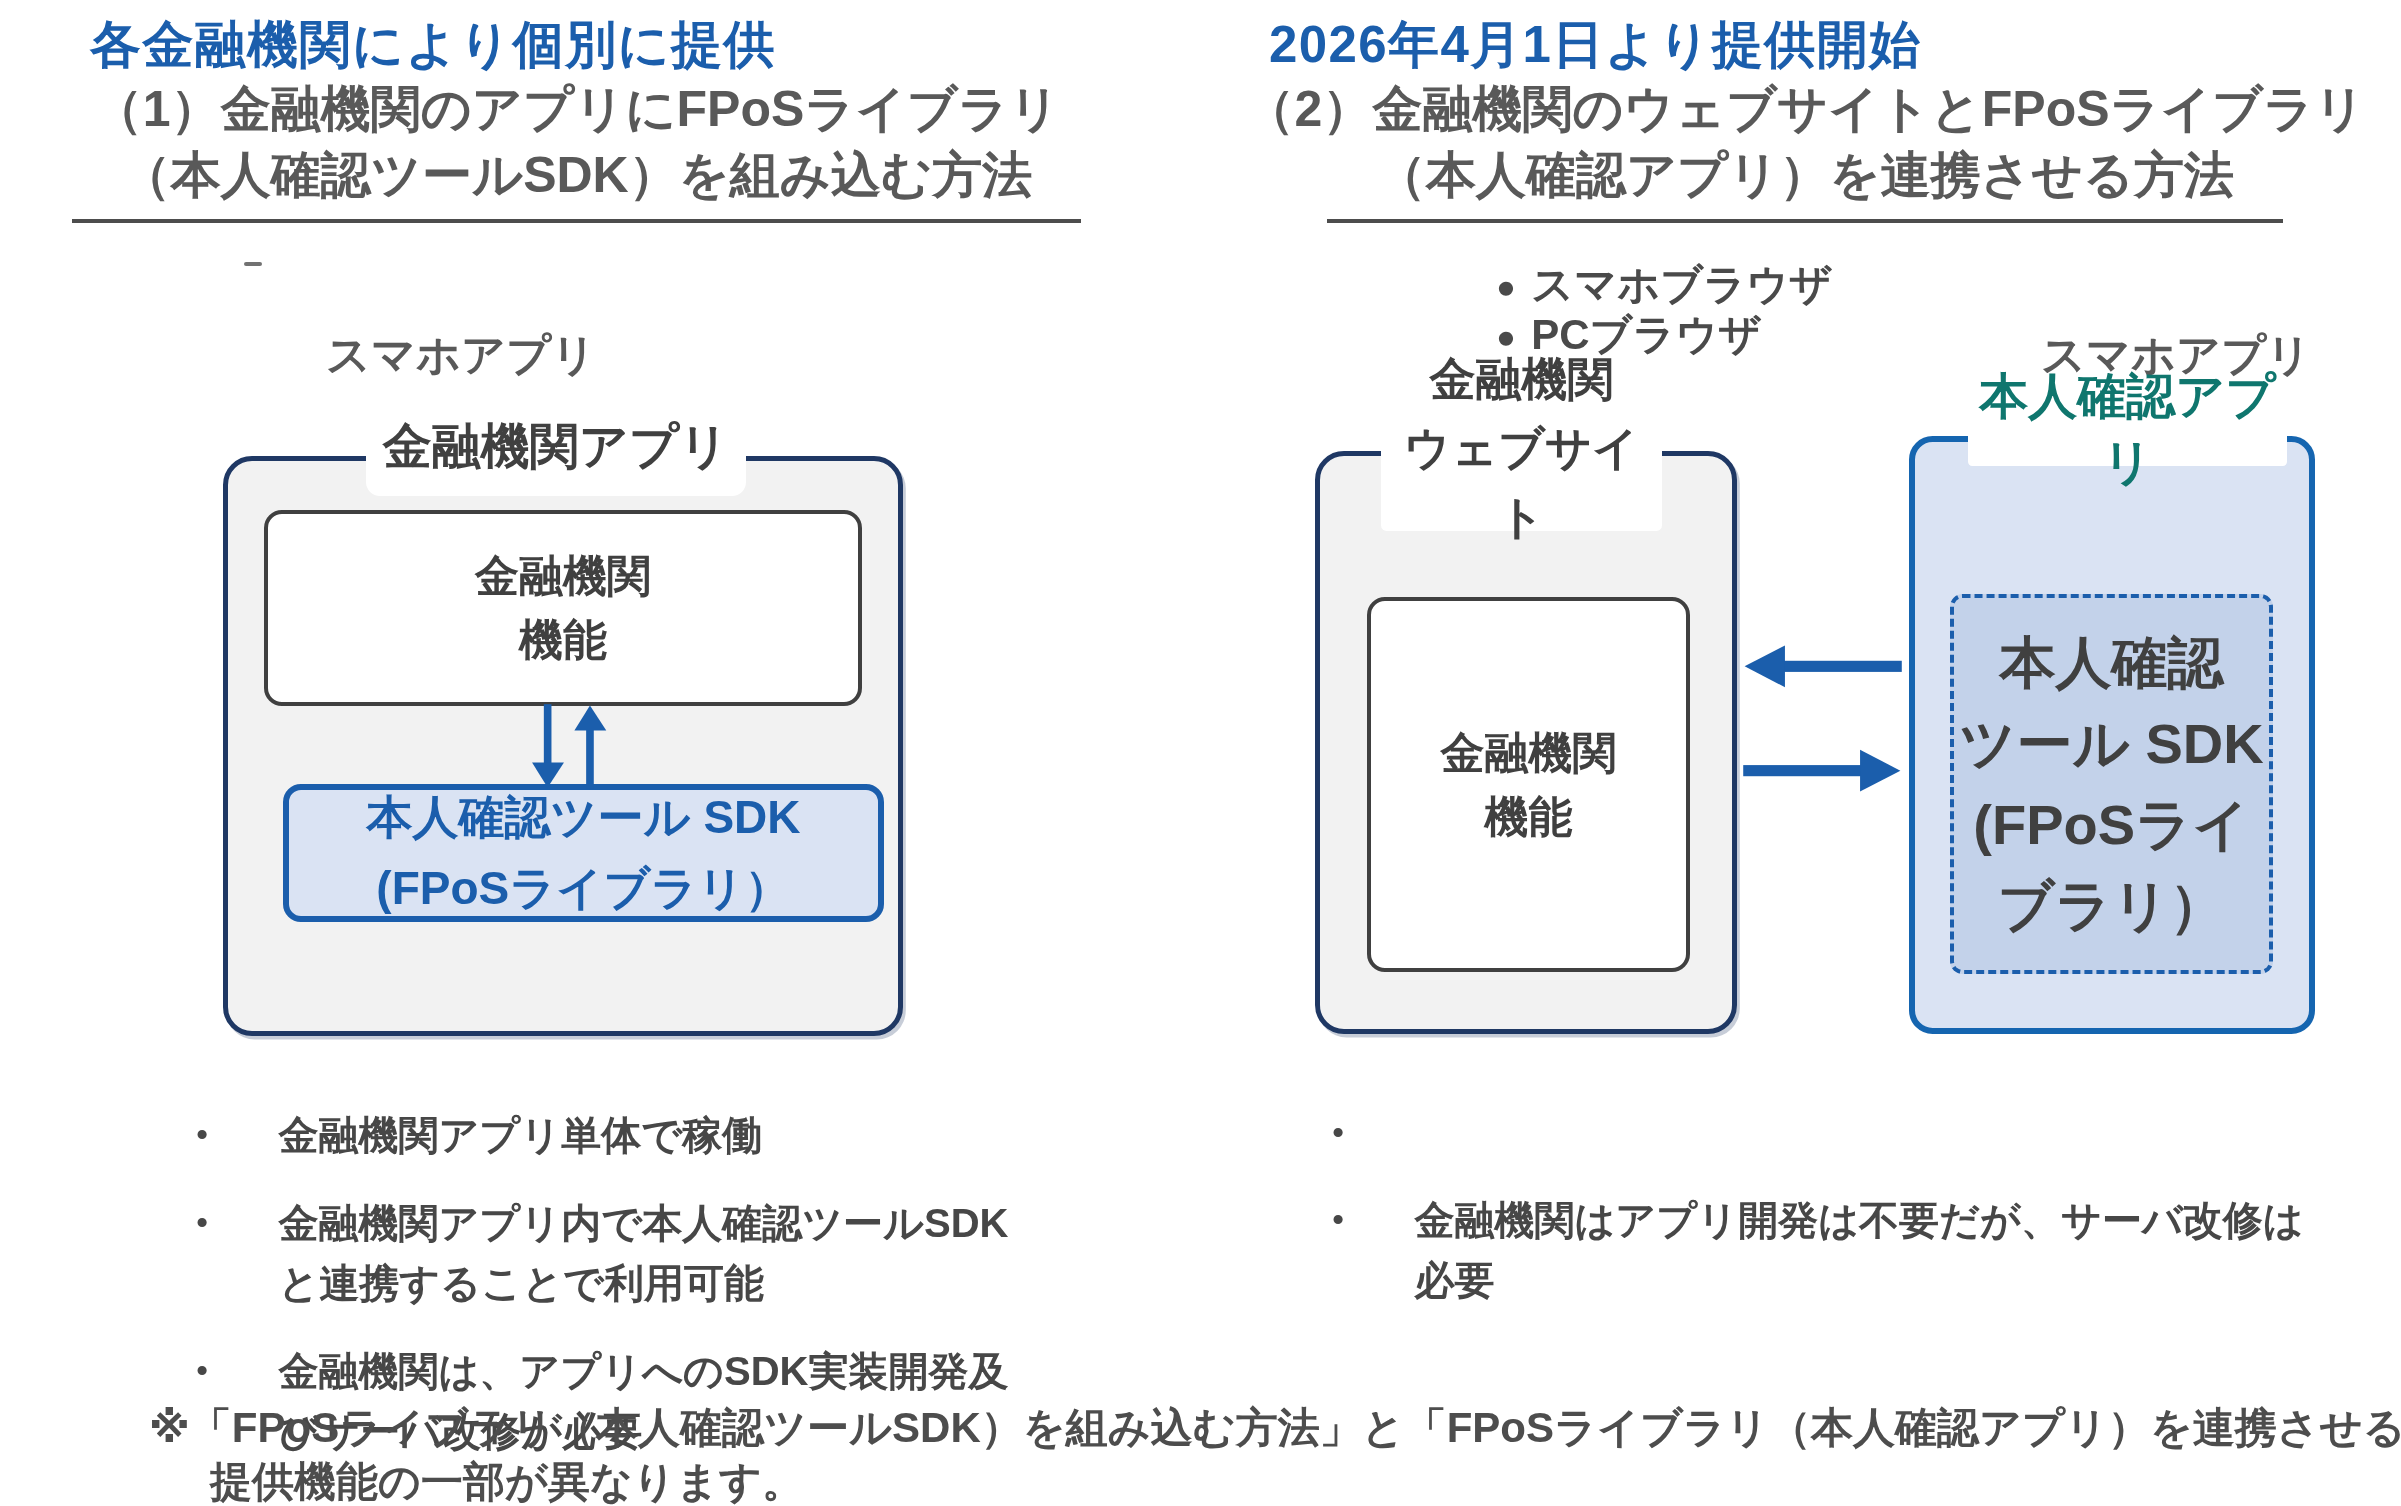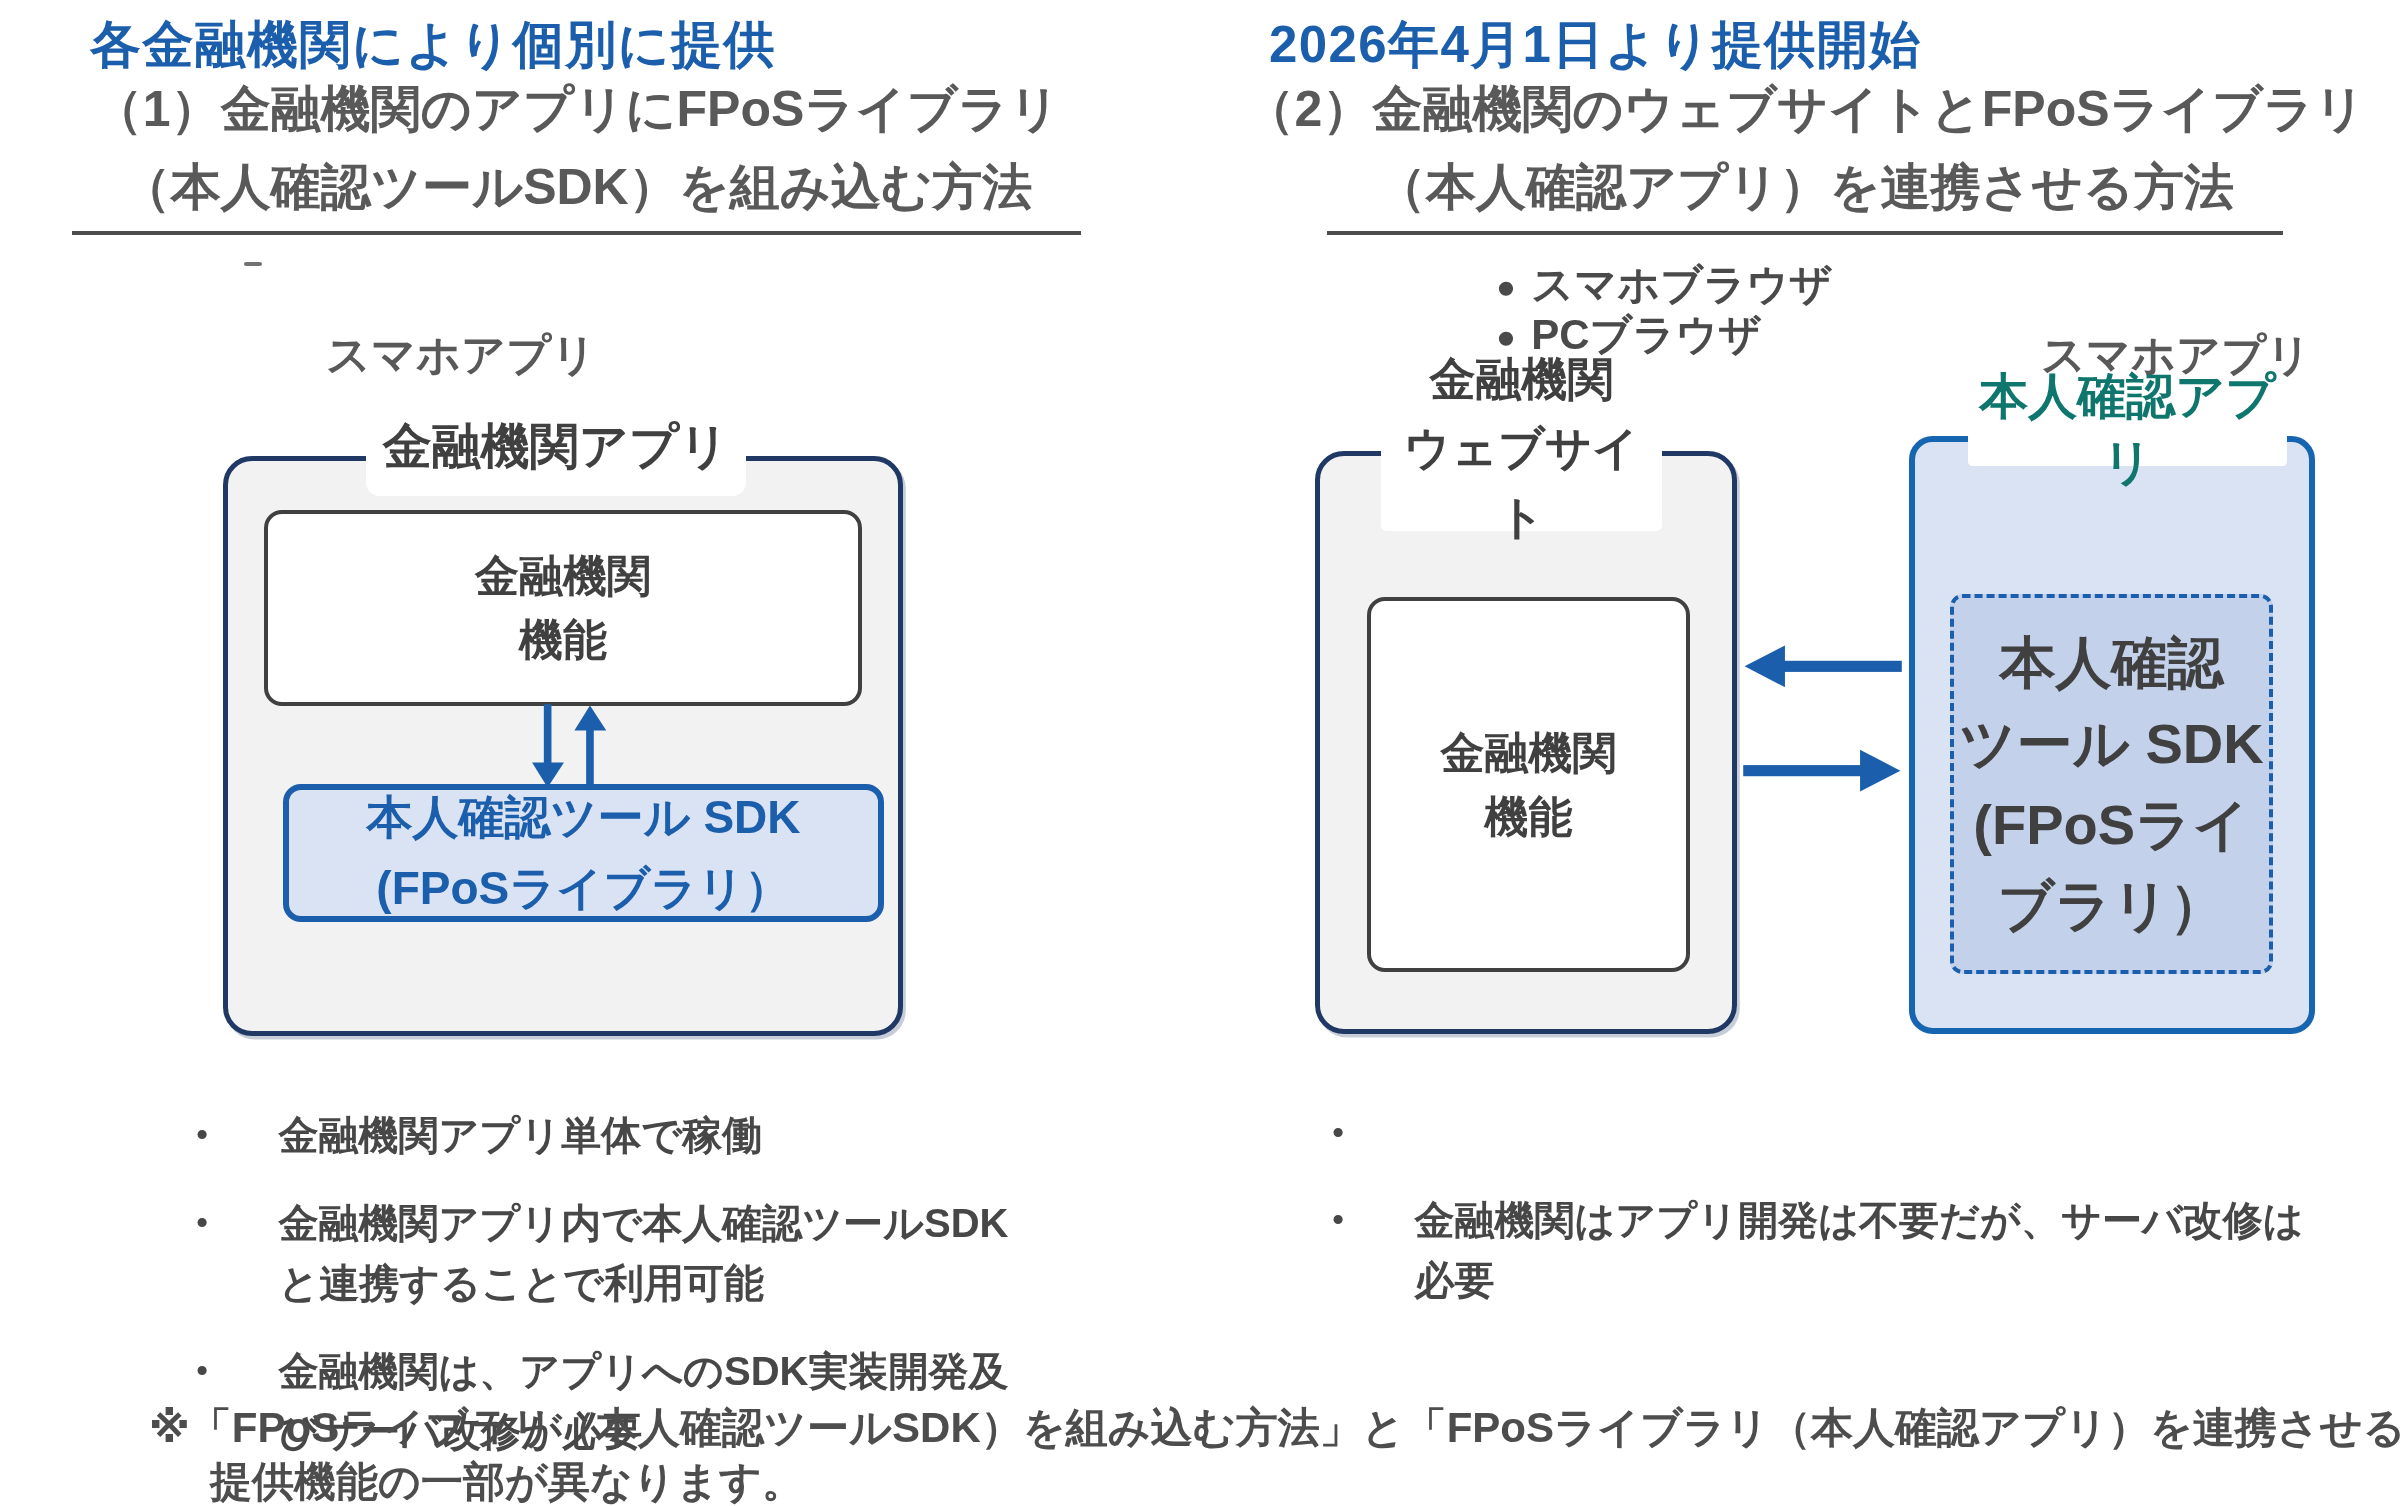--- a/index.html
+++ b/index.html
@@ -11,21 +11,21 @@
     font-weight:bold;
     overflow:hidden;
     text-decoration:underline;
   }
   .abs{position:absolute;box-sizing:border-box;}
 
   
   .eyebrow{font-size:51px;color:#1b5eac;letter-spacing:1.4px;white-space:nowrap;}
   .title-block{text-align:center;color:#595959;font-size:50px;line-height:1.32;}
   .title-line1{white-space:nowrap;}
-  .title-line2{display:inline-block;white-space:nowrap;border-bottom:4.9px solid #4d4d4d;padding:0 49px 11px 49px;margin-top:12px;}
+  .title-line2{display:inline-block;white-space:nowrap;border-bottom:4.9px solid #4d4d4d;padding:0 49px 11px 49px;}
 
   
   .device-label{font-size:44px;color:#595959;white-space:nowrap;margin-top:32px;}
   .browser-bullets{font-size:42px;color:#4a4a4a;line-height:1.18;white-space:nowrap;}
   .browser-bullets .dot{font-size:33px;vertical-align:middle;padding-right:15.3px;}
 
   
   .device-box{background:#f2f2f2;border:5.6px solid #1f3864;border-radius:29px;box-shadow:2.8px 3.5px 0 rgba(31,56,100,.25);}
   .blue-device-box{background:#dae3f3;border:6.2px solid #1565b0;border-radius:23.6px;}
 

